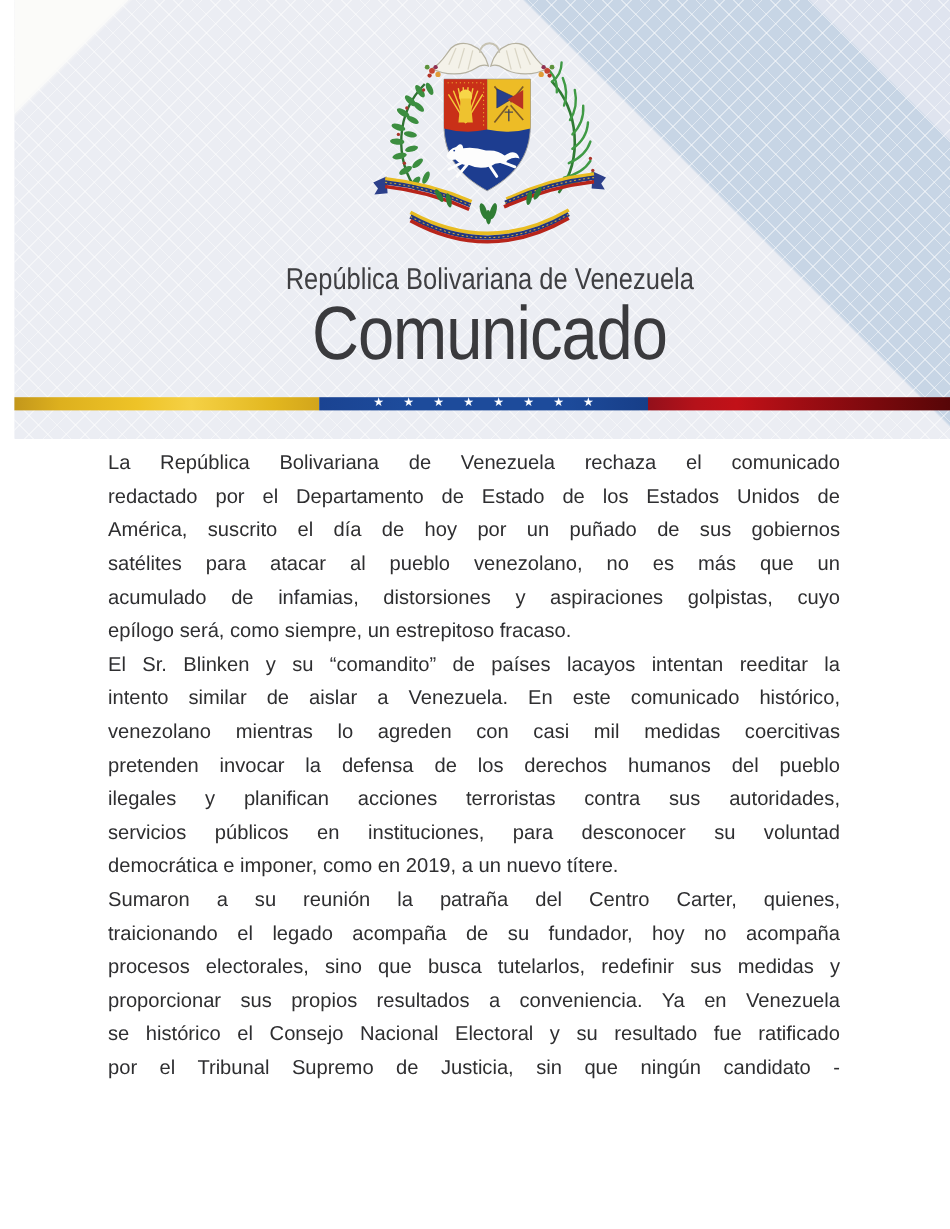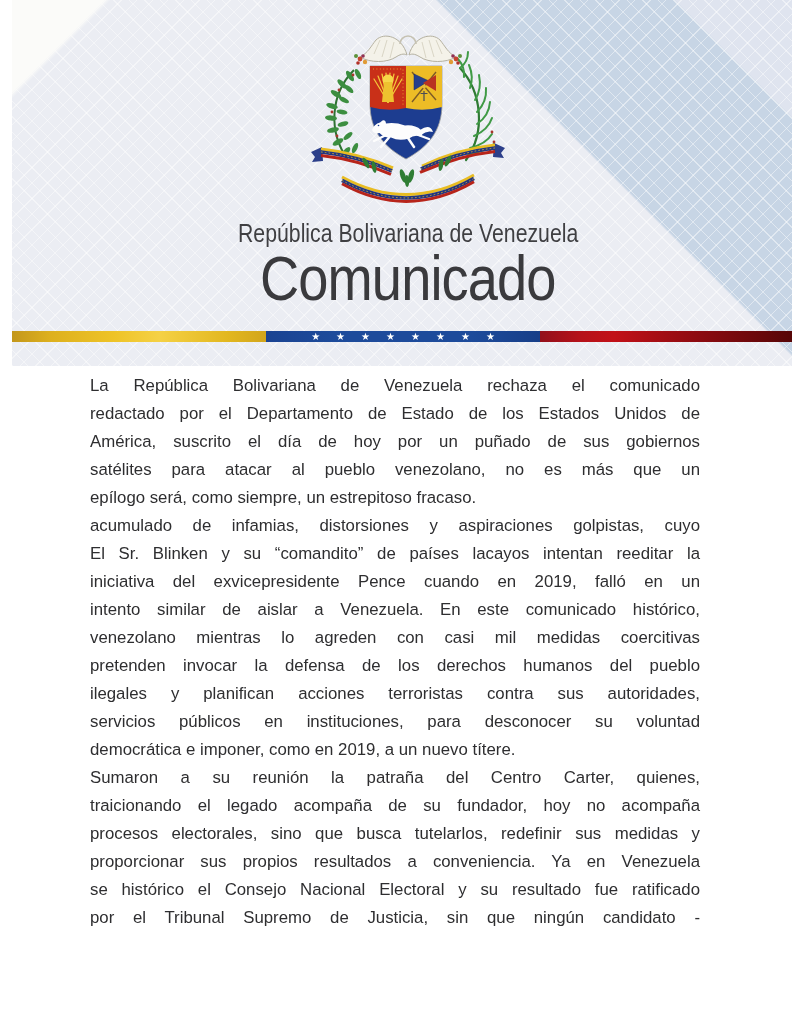--- a/index.html
+++ b/index.html
@@ -235,26 +235,25 @@
       <div class="seg red"></div>
     </div>
   </div>
 
   <div class="doc-body">
       <div class="para">
         <div class="line">La República Bolivariana de Venezuela rechaza el comunicado</div>
         <div class="line">redactado por el Departamento de Estado de los Estados Unidos de</div>
         <div class="line">América, suscrito el día de hoy por un puñado de sus gobiernos</div>
         <div class="line">satélites para atacar al pueblo venezolano, no es más que un</div>
+        <div class="line">acumulado de infamias, distorsiones y aspiraciones golpistas, cuyo</div>
         <div class="line natural">epílogo será, como siempre, un estrepitoso fracaso.</div>
-        <div class="line">acumulado de infamias, distorsiones y aspiraciones golpistas, cuyo</div>
       </div>
       <div class="para">
         <div class="line">El Sr. Blinken y su “comandito” de países lacayos intentan reeditar la</div>
-        <div class="line">iniciativa del exvicepresidente Pence cuando en 2019, falló en un</div>
         <div class="line">intento similar de aislar a Venezuela. En este comunicado histórico,</div>
         <div class="line">venezolano mientras lo agreden con casi mil medidas coercitivas</div>
         <div class="line">pretenden invocar la defensa de los derechos humanos del pueblo</div>
         <div class="line">ilegales y planifican acciones terroristas contra sus autoridades,</div>
         <div class="line">servicios públicos en instituciones, para desconocer su voluntad</div>
         <div class="line natural">democrática e imponer, como en 2019, a un nuevo títere.</div>
       </div>
       <div class="para">
         <div class="line">Sumaron a su reunión la patraña del Centro Carter, quienes,</div>
         <div class="line">traicionando el legado acompaña de su fundador, hoy no acompaña</div>

